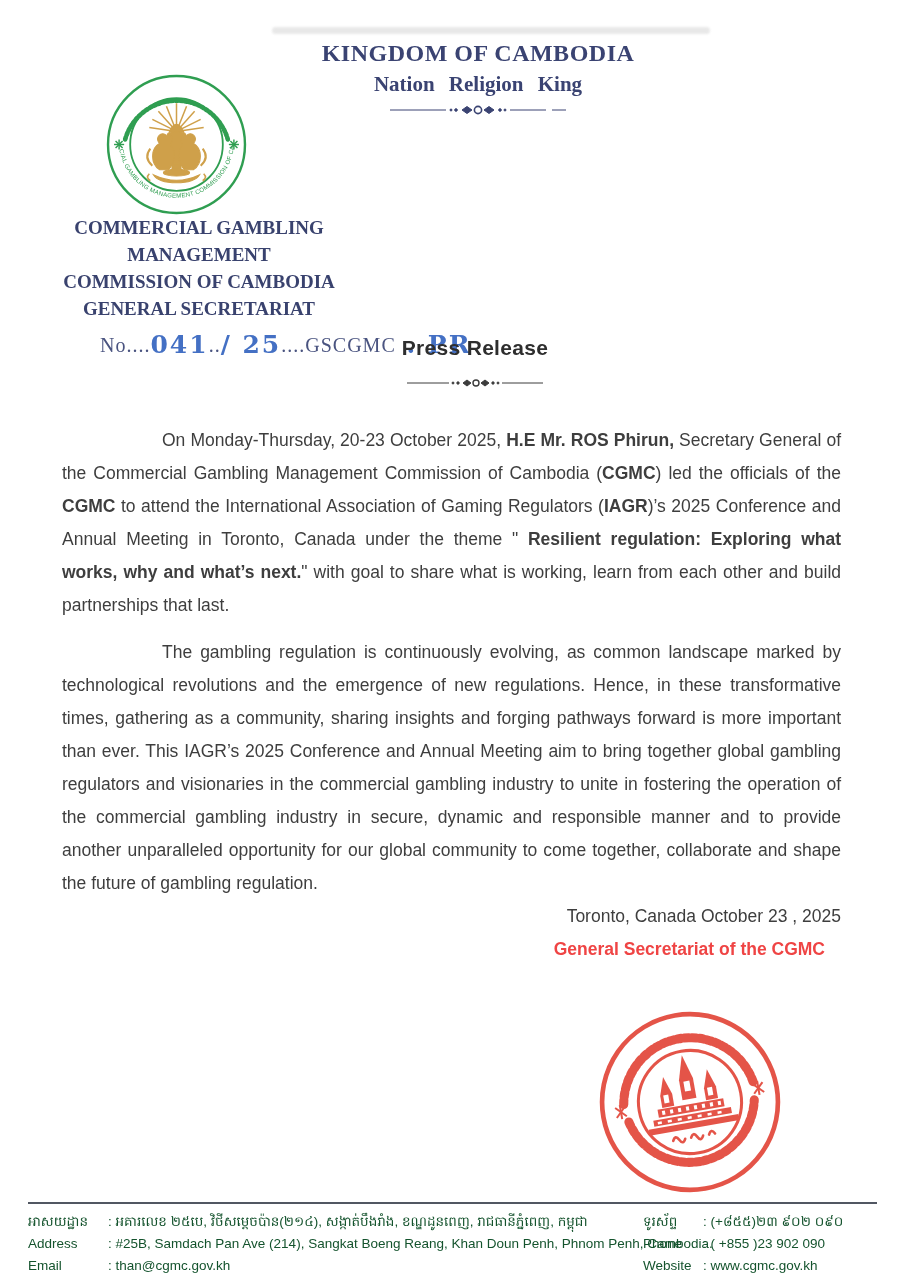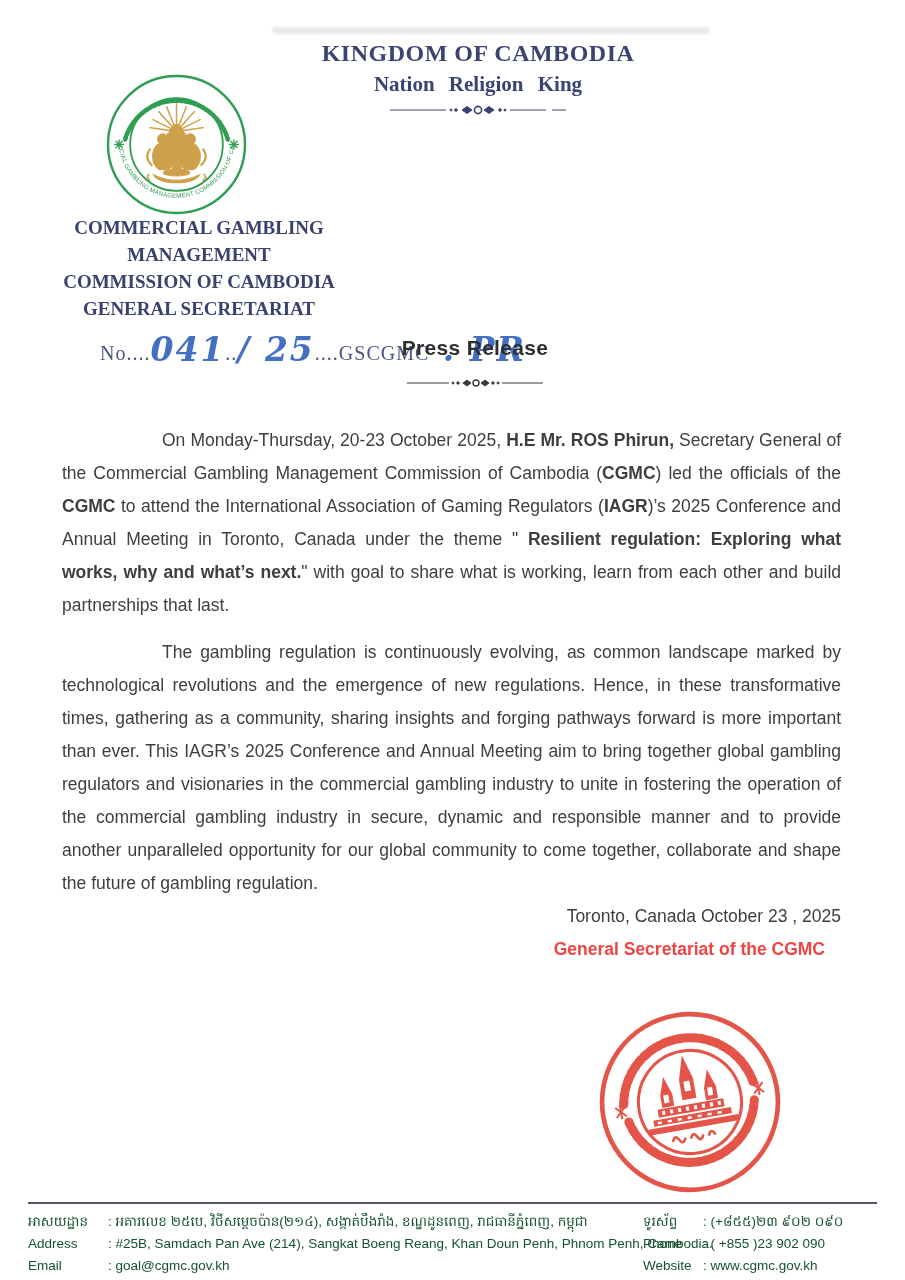--- a/index.html
+++ b/index.html
@@ -16,22 +16,22 @@
   .kingdom{font-family:"Liberation Serif",serif;font-weight:700;font-size:24px;letter-spacing:.5px;}
   .motto{font-family:"Liberation Serif",serif;font-weight:700;font-size:21px;word-spacing:9px;margin-top:5px;}
   .orn-divider{margin-top:5px;}
   
   .logo{position:absolute;top:73px;left:105px;width:143px;height:143px;}
   
   .org{position:absolute;top:214px;left:8px;width:382px;text-align:center;color:#39426e;}
   .org-line{font-family:"Liberation Serif",serif;font-weight:700;font-size:19px;line-height:27px;}
   .ref-line{margin-top:7px;font-family:"Liberation Serif",serif;font-size:20px;color:#4a5480;
     letter-spacing:1px;text-align:left;padding-left:92px;white-space:nowrap;}
-  .hand{font-family:"DejaVu Serif",serif;font-style:italic;font-weight:700;color:#4470c4;
-    font-size:33px;letter-spacing:2px;position:relative;top:1px;}
+  .hand{font-family:"DejaVu Serif",serif;font-weight:700;color:#4470c4;
+    font-size:25px;letter-spacing:2px;position:relative;top:1px;}
   
   .pr-title-wrap{position:absolute;top:336px;left:46px;width:858px;text-align:center;}
   .pr-title{font-size:21px;font-weight:700;color:#2e2e2e;letter-spacing:.3px;}
   .pr-divider{margin-top:14px;}
   
   .body-text{position:absolute;top:424px;left:62px;width:779px;
     font-size:17.5px;line-height:33px;text-align:justify;color:#3e3e3e;}
   .body-text p{margin:0;text-indent:100px;}
   .body-text p.p2{margin-top:14px;}
   .closing{margin-top:12px;text-indent:100px;}
@@ -236,21 +236,21 @@
       <div class="f-row">
         <span class="f-label">អាសយដ្ឋាន</span>
         <span class="f-value">: អគារលេខ ២៥បេ, វិថីសម្ដេចប៉ាន(២១៤), សង្កាត់បឹងរាំង, ខណ្ឌដូនពេញ, រាជធានីភ្នំពេញ, កម្ពុជា</span>
       </div>
       <div class="f-row">
         <span class="f-label">Address</span>
         <span class="f-value">: #25B, Samdach Pan Ave (214), Sangkat Boeng Reang, Khan Doun Penh, Phnom Penh, Cambodia.</span>
       </div>
       <div class="f-row">
         <span class="f-label">Email</span>
-        <span class="f-value">: goal@cgmc.gov.kh</span>
+        <span class="f-value">: than@cgmc.gov.kh</span>
       </div>
     </div>
     <div class="f-right">
       <div class="f-row">
         <span class="f-label">ទូរស័ព្ទ</span>
         <span class="f-value">: (+៨៥៥)២៣ ៩០២ ០៩០</span>
       </div>
       <div class="f-row">
         <span class="f-label">Phone</span>
         <span class="f-value">: ( +855 )23 902 090</span>

